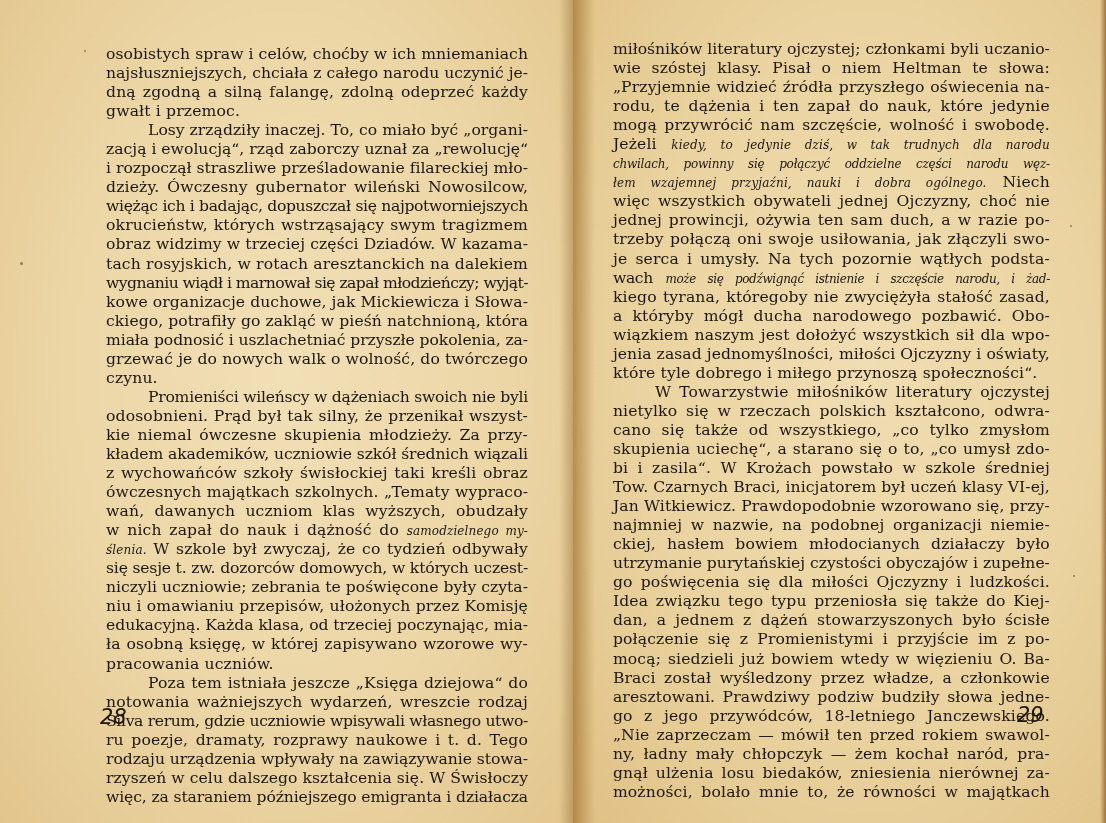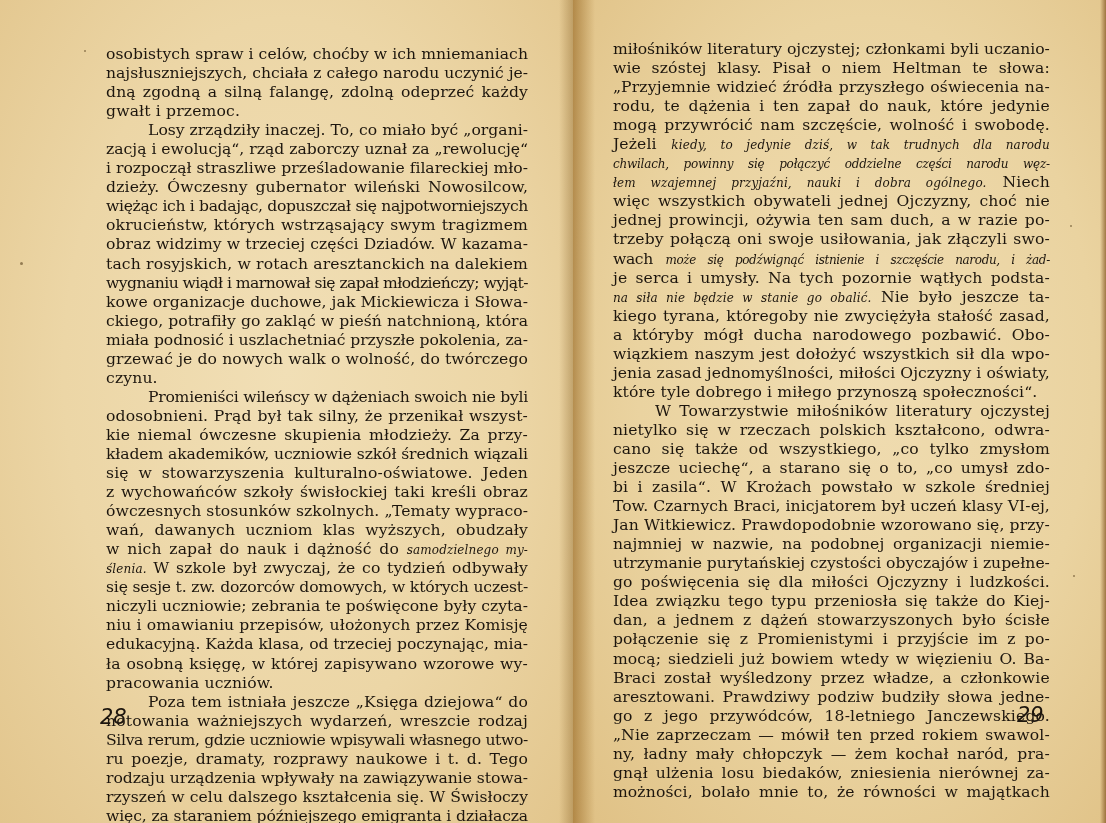--- a/index.html
+++ b/index.html
@@ -80,23 +80,22 @@
         <span class="line" style="display: block;"><span style="white-space: nowrap; letter-spacing: -0.54858px;"><span>wygnaniu wiądł i marnował się zapał młodzieńczy; wyjąt-</span></span></span>
         <span class="line" style="display: block;"><span style="white-space: nowrap; letter-spacing: 0.0821875px;"><span>kowe organizacje duchowe, jak Mickiewicza i Słowa-</span></span></span>
         <span class="line" style="display: block;"><span style="white-space: nowrap; letter-spacing: 0.0692217px;"><span>ckiego, potrafiły go zakląć w pieśń natchnioną, która</span></span></span>
         <span class="line" style="display: block;"><span style="white-space: nowrap; letter-spacing: -0.0739583px;"><span>miała podnosić i uszlachetniać przyszłe pokolenia, za-</span></span></span>
         <span class="line" style="display: block;"><span style="white-space: nowrap; letter-spacing: 0.113967px;"><span>grzewać je do nowych walk o wolność, do twórczego</span></span></span>
         <span class="line last"><span>czynu.</span></span>
         <span class="line indent" style="display: block;"><span style="white-space: nowrap; letter-spacing: -0.243229px;"><span>Promieniści wileńscy w dążeniach swoich nie byli</span></span></span>
         <span class="line" style="display: block;"><span style="white-space: nowrap;"><span>odosobnieni. Prąd był tak silny, że przenikał wszyst-</span></span></span>
         <span class="line" style="display: block;"><span style="white-space: nowrap;"><span>kie niemal ówczesne skupienia młodzieży. Za przy-</span></span></span>
         <span class="line" style="display: block;"><span style="white-space: nowrap; letter-spacing: -0.109498px;"><span>kładem akademików, uczniowie szkół średnich wiązali</span></span></span>
-        <span class="line" style="display: block;"><span style="white-space: nowrap;"><span>się w stowarzyszenia kulturalno-oświatowe. Jeden</span></span></span>
         <span class="line" style="display: block;"><span style="white-space: nowrap;"><span>z wychowańców szkoły świsłockiej taki kreśli obraz</span></span></span>
-        <span class="line" style="display: block;"><span style="white-space: nowrap; letter-spacing: 0.0767578px;"><span>ówczesnych stosunków szkolnych. „Tematy wypraco-</span></span></span>
+        <span class="line" style="display: block;"><span style="white-space: nowrap; letter-spacing: 0.0767578px;"><span>ówczesnych majątkach szkolnych. „Tematy wypraco-</span></span></span>
         <span class="line" style="display: block;"><span style="white-space: nowrap;"><span>wań, dawanych uczniom klas wyższych, obudzały</span></span></span>
         <span class="line" style="display: block;"><span style="white-space: nowrap; letter-spacing: 0.125184px;"><span>w nich zapał do nauk i dążność do </span><span class="it">samodzielnego my-</span></span></span>
         <span class="line" style="display: block;"><span style="white-space: nowrap;"><span class="it">ślenia.</span><span> W szkole był zwyczaj, że co tydzień odbywały</span></span></span>
         <span class="line" style="display: block;"><span style="white-space: nowrap; letter-spacing: -0.182252px;"><span>się sesje t. zw. dozorców domowych, w których uczest-</span></span></span>
         <span class="line" style="display: block;"><span style="white-space: nowrap; letter-spacing: 0.0317807px;"><span>niczyli uczniowie; zebrania te poświęcone były czyta-</span></span></span>
         <span class="line" style="display: block;"><span style="white-space: nowrap; letter-spacing: 0.140937px;"><span>niu i omawianiu przepisów, ułożonych przez Komisję</span></span></span>
         <span class="line" style="display: block;"><span style="white-space: nowrap; letter-spacing: -0.0339623px;"><span>edukacyjną. Każda klasa, od trzeciej poczynając, mia-</span></span></span>
         <span class="line" style="display: block;"><span style="white-space: nowrap;"><span>ła osobną księgę, w której zapisywano wzorowe wy-</span></span></span>
         <span class="line last"><span>pracowania uczniów.</span></span>
         <span class="line indent" style="display: block;"><span style="white-space: nowrap;"><span>Poza tem istniała jeszcze „Księga dziejowa“ do</span></span></span>
@@ -119,36 +118,36 @@
         <span class="line" style="display: block;"><span style="white-space: nowrap;"><span>wie szóstej klasy. Pisał o niem Heltman te słowa:</span></span></span>
         <span class="line" style="display: block;"><span style="white-space: nowrap;"><span>„Przyjemnie widzieć źródła przyszłego oświecenia na-</span></span></span>
         <span class="line" style="display: block;"><span style="white-space: nowrap;"><span>rodu, te dążenia i ten zapał do nauk, które jedynie</span></span></span>
         <span class="line" style="display: block;"><span style="white-space: nowrap;"><span>mogą przywrócić nam szczęście, wolność i swobodę.</span></span></span>
         <span class="line" style="display: block;"><span style="white-space: nowrap; letter-spacing: 0.149721px;"><span>Jeżeli </span><span class="it">kiedy, to jedynie dziś, w tak trudnych dla narodu</span></span></span>
         <span class="line" style="display: block;"><span style="white-space: nowrap; letter-spacing: -0.206727px;"><span class="it">chwilach, powinny się połączyć oddzielne części narodu węz-</span></span></span>
         <span class="line" style="display: block;"><span style="white-space: nowrap;"><span class="it">łem wzajemnej przyjaźni, nauki i dobra ogólnego.</span><span> Niech</span></span></span>
         <span class="line" style="display: block;"><span style="white-space: nowrap;"><span>więc wszystkich obywateli jednej Ojczyzny, choć nie</span></span></span>
         <span class="line" style="display: block;"><span style="white-space: nowrap;"><span>jednej prowincji, ożywia ten sam duch, a w razie po-</span></span></span>
         <span class="line" style="display: block;"><span style="white-space: nowrap;"><span>trzeby połączą oni swoje usiłowania, jak złączyli swo-</span></span></span>
+        <span class="line" style="display: block;"><span style="white-space: nowrap;"><span>je serca i umysły. Na tych pozornie wątłych podsta-</span></span></span>
         <span class="line" style="display: block;"><span style="white-space: nowrap; letter-spacing: -0.341547px;"><span>wach </span><span class="it">może się podźwignąć istnienie i szczęście narodu, i żad-</span></span></span>
-        <span class="line" style="display: block;"><span style="white-space: nowrap;"><span>je serca i umysły. Na tych pozornie wątłych podsta-</span></span></span>
-        <span class="line" style="display: block;"><span style="white-space: nowrap;"><span class="it">na siła nie będzie w stanie go obalić.</span><span> Nie było jeszcze ta-</span></span></span>
         <span class="line" style="display: block;"><span style="white-space: nowrap;"><span>kiego tyrana, któregoby nie zwyciężyła stałość zasad,</span></span></span>
         <span class="line" style="display: block;"><span style="white-space: nowrap;"><span>a któryby mógł ducha narodowego pozbawić. Obo-</span></span></span>
         <span class="line" style="display: block;"><span style="white-space: nowrap;"><span>wiązkiem naszym jest dołożyć wszystkich sił dla wpo-</span></span></span>
         <span class="line" style="display: block;"><span style="white-space: nowrap; letter-spacing: 0.0642045px;"><span>jenia zasad jednomyślności, miłości Ojczyzny i oświaty,</span></span></span>
         <span class="line last"><span>które tyle dobrego i miłego przynoszą społeczności“.</span></span>
         <span class="line indent" style="display: block;"><span style="white-space: nowrap;"><span>W Towarzystwie miłośników literatury ojczystej</span></span></span>
         <span class="line" style="display: block;"><span style="white-space: nowrap;"><span>nietylko się w rzeczach polskich kształcono, odwra-</span></span></span>
         <span class="line" style="display: block;"><span style="white-space: nowrap;"><span>cano się także od wszystkiego, „co tylko zmysłom</span></span></span>
-        <span class="line" style="display: block;"><span style="white-space: nowrap;"><span>jeszcze uciechę“, a starano się o to, „co umysł zdo-</span></span></span>
+        <span class="line" style="display: block;"><span style="white-space: nowrap;"><span>skupienia uciechę“, a starano się o to, „co umysł zdo-</span></span></span>
         <span class="line" style="display: block;"><span style="white-space: nowrap;"><span>bi i zasila“. W Krożach powstało w szkole średniej</span></span></span>
         <span class="line" style="display: block;"><span style="white-space: nowrap; letter-spacing: 0.0630682px;"><span>Tow. Czarnych Braci, inicjatorem był uczeń klasy VI-ej,</span></span></span>
         <span class="line" style="display: block;"><span style="white-space: nowrap; letter-spacing: 0.117525px;"><span>Jan Witkiewicz. Prawdopodobnie wzorowano się, przy-</span></span></span>
         <span class="line" style="display: block;"><span style="white-space: nowrap;"><span>najmniej w nazwie, na podobnej organizacji niemie-</span></span></span>
+        <span class="line" style="display: block;"><span style="white-space: nowrap;"><span>ckiej, hasłem bowiem młodocianych działaczy było</span></span></span>
         <span class="line" style="display: block;"><span style="white-space: nowrap; letter-spacing: -0.00943287px;"><span>utrzymanie purytańskiej czystości obyczajów i zupełne-</span></span></span>
         <span class="line" style="display: block;"><span style="white-space: nowrap;"><span>go poświęcenia się dla miłości Ojczyzny i ludzkości.</span></span></span>
         <span class="line" style="display: block;"><span style="white-space: nowrap;"><span>Idea związku tego typu przeniosła się także do Kiej-</span></span></span>
         <span class="line" style="display: block;"><span style="white-space: nowrap;"><span>dan, a jednem z dążeń stowarzyszonych było ścisłe</span></span></span>
         <span class="line" style="display: block;"><span style="white-space: nowrap;"><span>połączenie się z Promienistymi i przyjście im z po-</span></span></span>
         <span class="line" style="display: block;"><span style="white-space: nowrap;"><span>mocą; siedzieli już bowiem wtedy w więzieniu O. Ba-</span></span></span>
         <span class="line" style="display: block;"><span style="white-space: nowrap;"><span>Braci został wyśledzony przez władze, a członkowie</span></span></span>
         <span class="line" style="display: block;"><span style="white-space: nowrap;"><span>aresztowani. Prawdziwy podziw budziły słowa jedne-</span></span></span>
         <span class="line" style="display: block;"><span style="white-space: nowrap;"><span>go z jego przywódców, 18-letniego Janczewskiego.</span></span></span>
         <span class="line" style="display: block;"><span style="white-space: nowrap;"><span>„Nie zaprzeczam — mówił ten przed rokiem swawol-</span></span></span>

